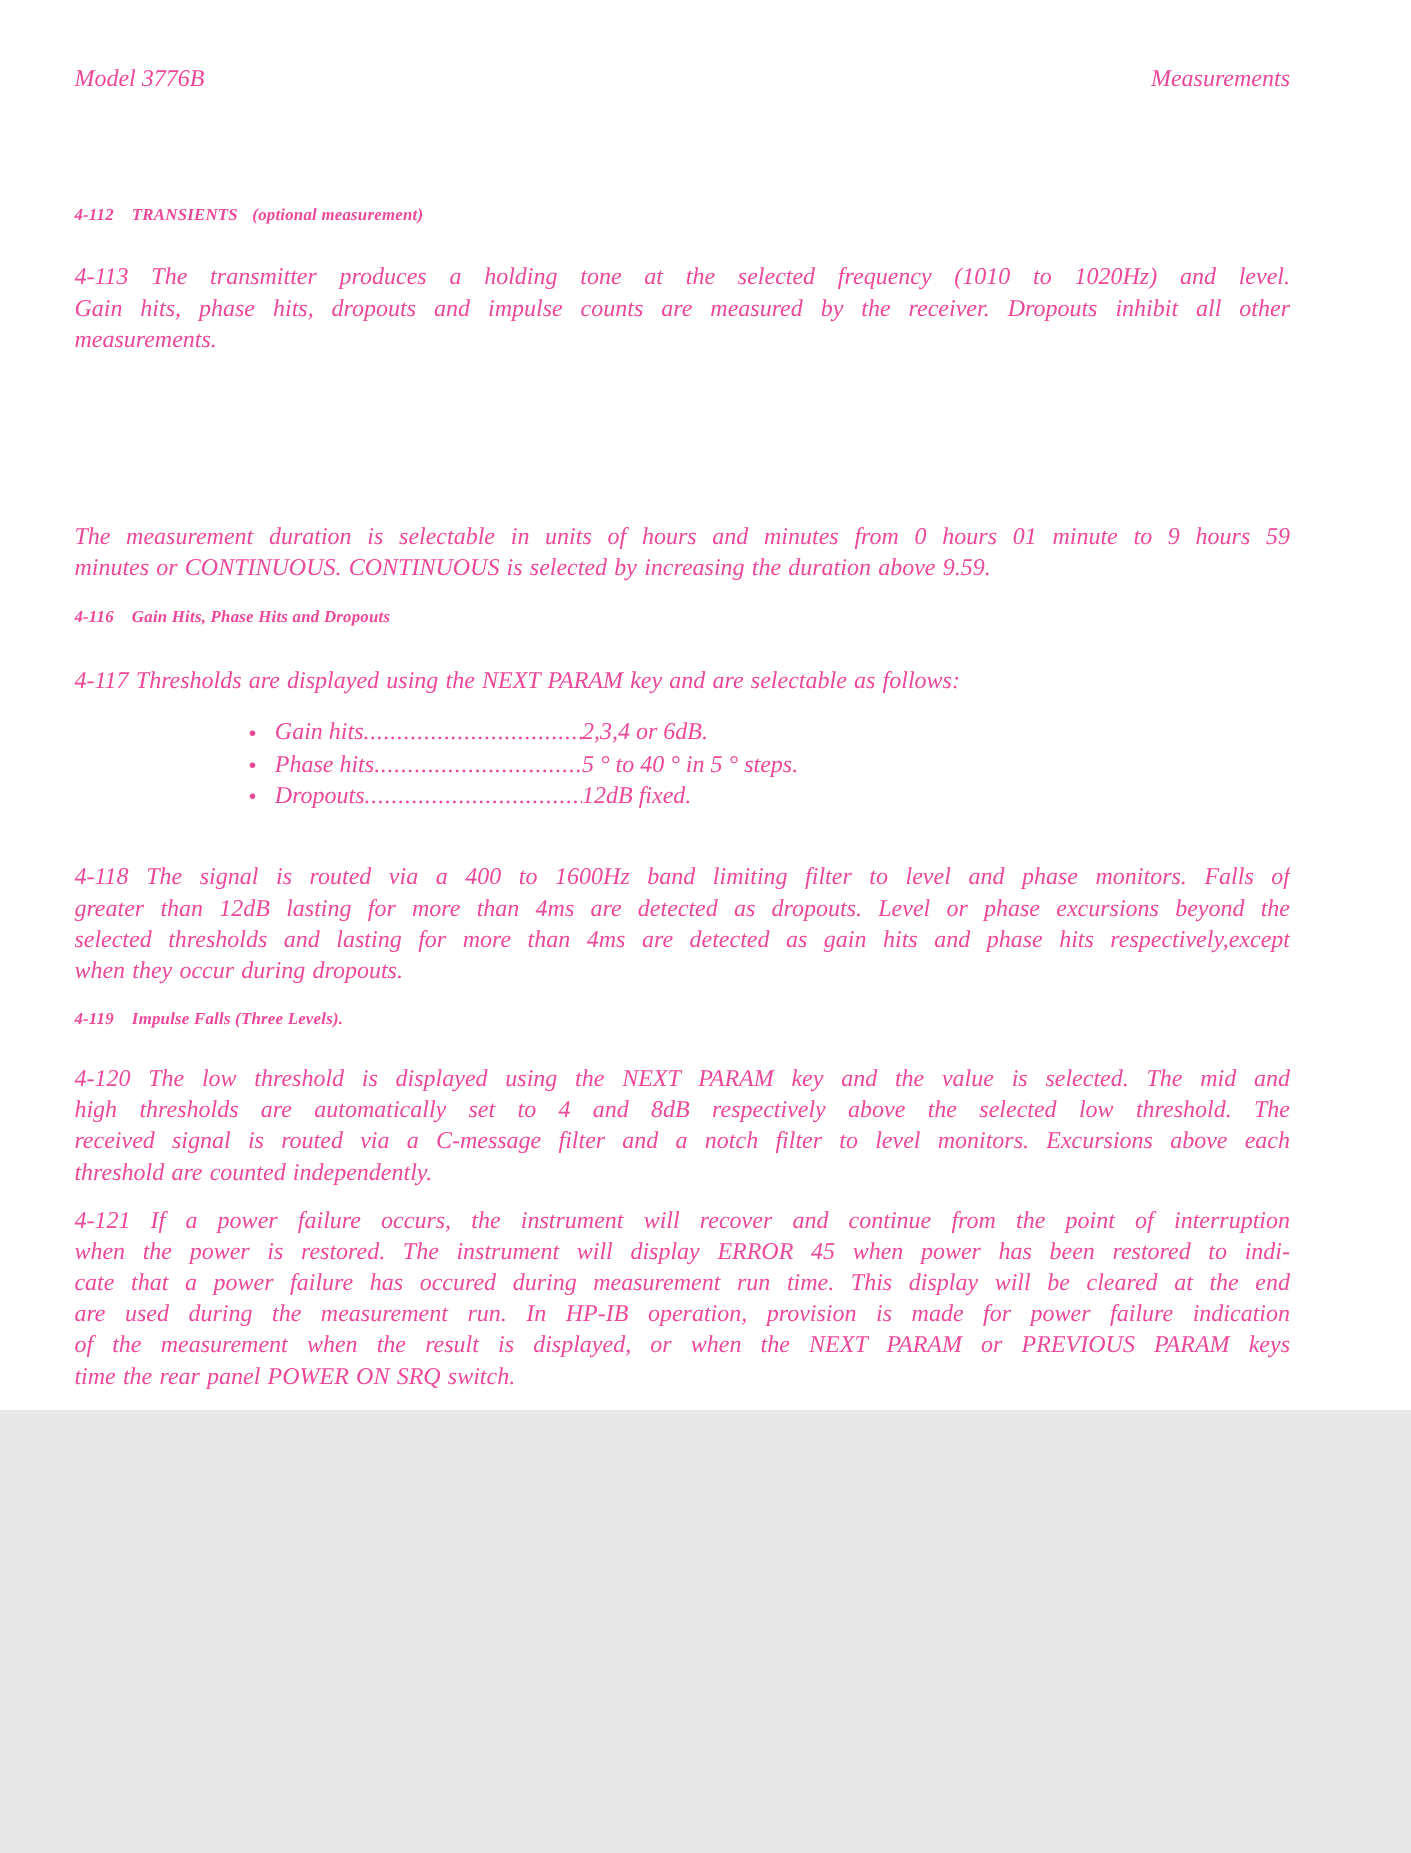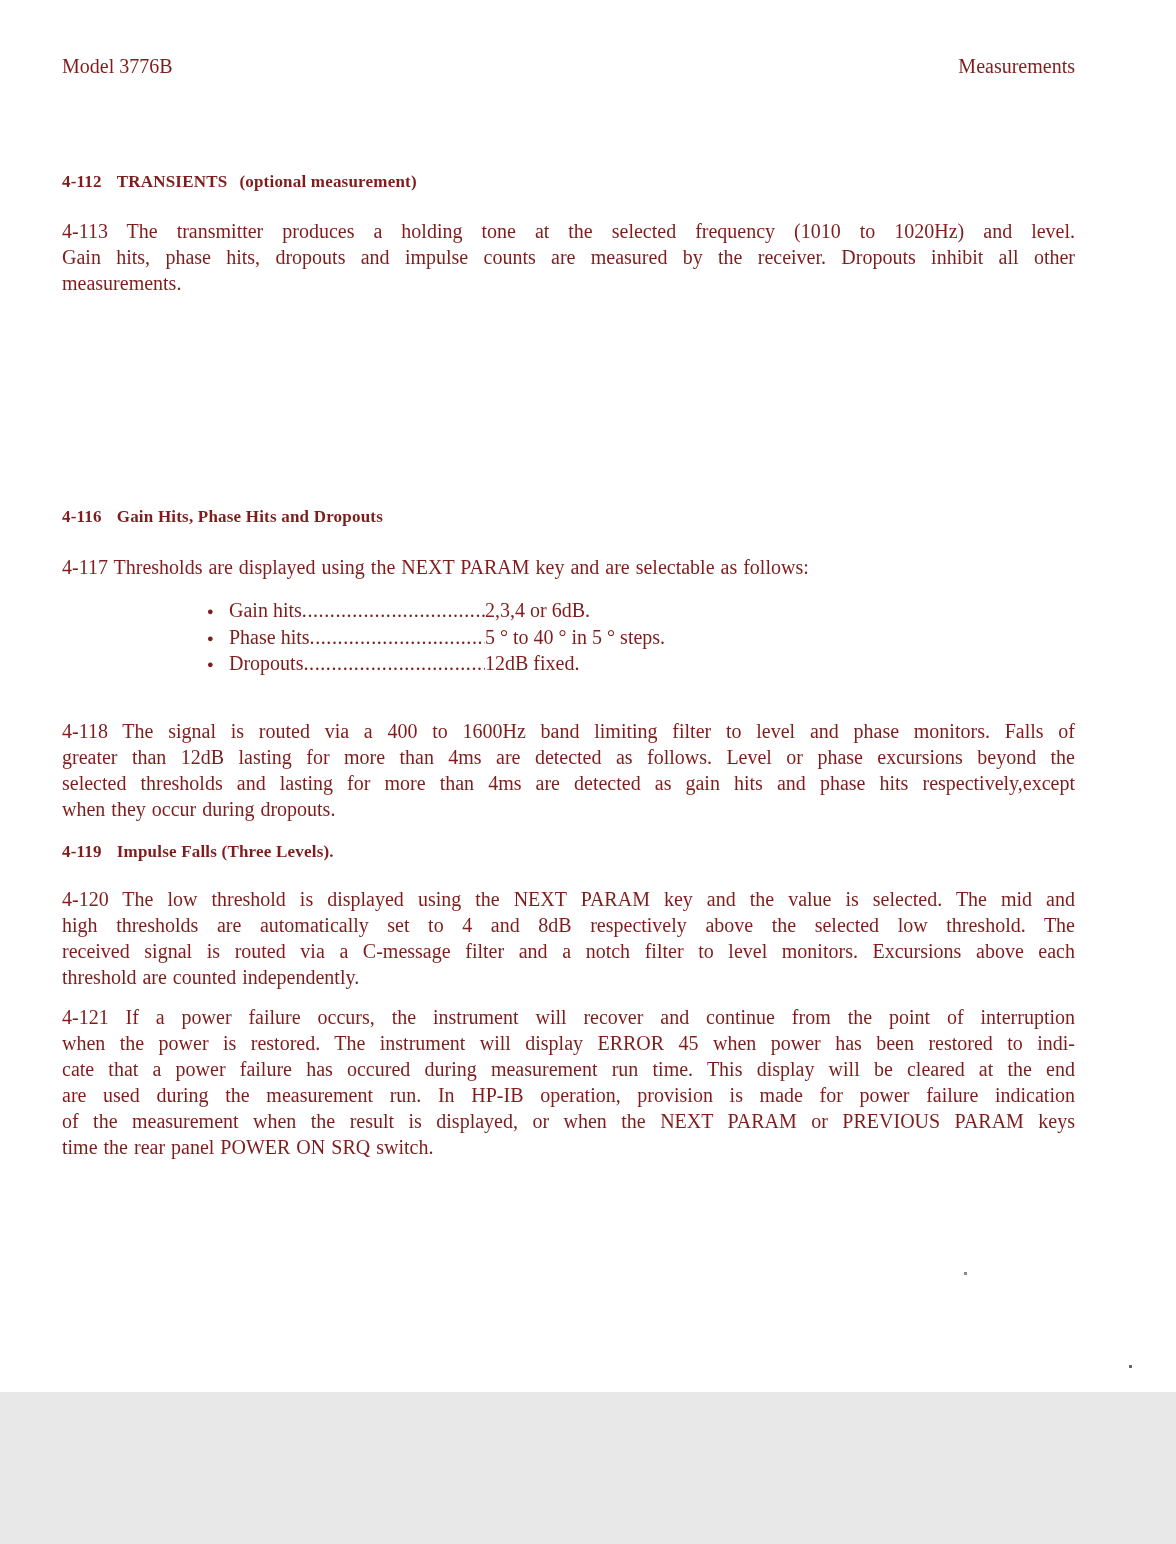--- a/index.html
+++ b/index.html
@@ -1,33 +1,34 @@
 <!DOCTYPE html>
 <html><head>
 <meta charset="utf-8">
 <style>
   html,body { margin:0; padding:0; background:#e8e8e8; }
   .page {
     position:relative;
-    width:1176px; height:1392px;
+    width:1176px; height:1175px;
     background:#ffffff;
-    color:#7f1d1d;
+    color:#ec4899;
     font-family:"Liberation Serif","DejaVu Serif",serif;
     font-size:20px;
     overflow:hidden;
     margin:0 auto;
+    font-style:italic;
   }
   .content { position:absolute; left:62px; right:101px; top:0; bottom:0; }
   .block { position:absolute; left:0; right:0; }
 
   
   .doc-header { top:55px; display:flex; justify-content:space-between; font-size:20px; }
 
   
-  .heading { font-weight:700; font-size:17px; letter-spacing:0.2px; white-space:nowrap; }
+  .heading { font-weight:700; font-size:14px; letter-spacing:0.2px; white-space:nowrap; }
   .h-num { margin-right:15px; }
   .h-note { margin-left:12px; }
   .h112 { top:172px; }
   .h114 { top:317px; }
   .h116 { top:507px; }
   .h119 { top:842px; }
 
   
   .p113 { top:220px; }
   .p115b { top:436px; }
@@ -83,20 +84,24 @@
     </div>
 
     <div class="block p113">
       <div class="line">4-113  The transmitter produces a holding tone at the selected frequency (1010 to 1020Hz) and level.</div>
       <div class="line">Gain hits, phase hits, dropouts and impulse counts are measured by the receiver. Dropouts inhibit all other</div>
       <div class="line last">measurements.</div>
     </div>
 
 
 
+    <div class="block p115b">
+      <div class="line">The measurement duration is selectable in units of hours and minutes from 0 hours 01 minute to 9 hours 59</div>
+      <div class="line last">minutes or CONTINUOUS. CONTINUOUS is selected by increasing the duration above 9.59.</div>
+    </div>
 
     <div class="block heading h116">
       <span class="h-num">4-116</span><span>Gain Hits, Phase Hits and Dropouts</span>
     </div>
 
     <div class="block p117">
       <div class="line last">4-117  Thresholds are displayed using the NEXT PARAM key and are selectable as follows:</div>
     </div>
 
     <ul class="block bullets">
@@ -112,21 +117,21 @@
       </li>
       <li>
         <span class="bullet-icon">●</span>
         <span class="bullet-body"><span>Dropouts</span><span class="bullet-leader">................................................................</span></span>
         <span class="bullet-value">12dB fixed.</span>
       </li>
     </ul>
 
     <div class="block p118">
       <div class="line">4-118  The signal is routed via a 400 to 1600Hz band limiting filter to level and phase monitors.  Falls of</div>
-      <div class="line">greater than 12dB lasting for more than 4ms are detected as follows.  Level or phase excursions beyond the</div>
+      <div class="line">greater than 12dB lasting for more than 4ms are detected as dropouts.  Level or phase excursions beyond the</div>
       <div class="line">selected thresholds and lasting for more than 4ms are detected as gain hits and phase hits respectively,except</div>
       <div class="line last">when they occur during dropouts.</div>
     </div>
 
     <div class="block heading h119">
       <span class="h-num">4-119</span><span>Impulse Falls (Three Levels).</span>
     </div>
 
     <div class="block p120">
       <div class="line">4-120  The low threshold is displayed using the NEXT PARAM key and the value is selected. The mid and</div>

